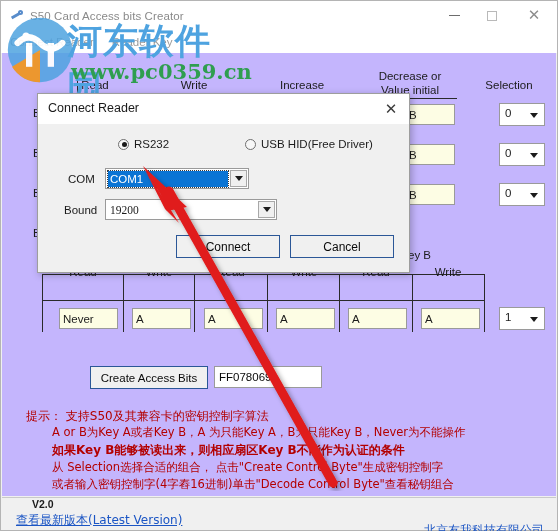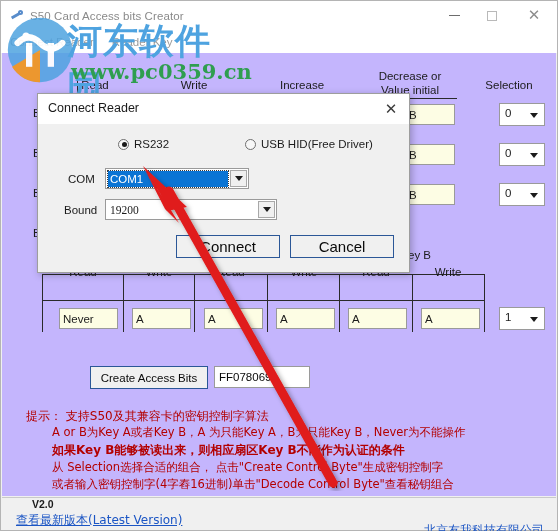--- a/index.html
+++ b/index.html
@@ -180,21 +180,21 @@
     position:absolute;right:1px;top:1px;width:17px;height:17px;
     background:#f0f0f0;border:1px solid #a8a8a8;
     display:flex;align-items:center;justify-content:center;
   }
   .combo .drop i{
     width:0;height:0;border-left:4px solid transparent;border-right:4px solid transparent;
     border-top:5px solid #1b1b1b;display:block;
   }
   .dbtn{
     position:absolute;height:23px;background:#f0f0f0;border:1px solid #2b5797;
-    font-size:15px;color:#0a0a0a;display:flex;align-items:center;justify-content:center;
+    font-size:12px;color:#0a0a0a;display:flex;align-items:center;justify-content:center;
   }
 
   
   #arrow{position:absolute;left:120px;top:160px;width:240px;height:330px;pointer-events:none;}
 </style>
 </head>
 <body>
 
 <div id="app-window">
 
@@ -286,21 +286,21 @@
       <div class="yf" style="left:346px;top:50px;width:59px;">A</div>
       <div class="yf" style="left:419px;top:50px;width:59px;">A</div>
 
       <div class="sel" style="left:497px;top:49px;">
         <span class="v">1</span>
         <span class="ar"></span>
       </div>
     </div>
 
     <div class="btn" style="left:88px;top:313px;width:118px;">Create Access Bits</div>
-    <div id="hex-field" style="left:212px;top:313px;width:96px;">FF078069</div>
+    <div id="hex-field" style="left:212px;top:313px;width:108px;">FF078069</div>
 
     <div id="hints">
       <div class="hint" style="left:24px;top:0px;">提示： 支持S50及其兼容卡的密钥控制字算法</div>
       <div class="hint" style="left:50px;top:17px;font-size:11.5px;">A or B为Key A或者Key B，A 为只能Key A，B为只能Key B，Never为不能操作</div>
       <div class="hint b" style="left:50px;top:34px;">如果Key B能够被读出来，则相应扇区Key B不能作为认证的条件</div>
       <div class="hint" style="left:50px;top:52px;font-size:11.5px;">从 Selection选择合适的组合， 点击"Create Control Byte"生成密钥控制字</div>
       <div class="hint" style="left:50px;top:69px;font-size:11.5px;">或者输入密钥控制字(4字舂16进制)单击"Decode Control Byte"查看秘钥组合</div>
     </div>
 
   </div>

